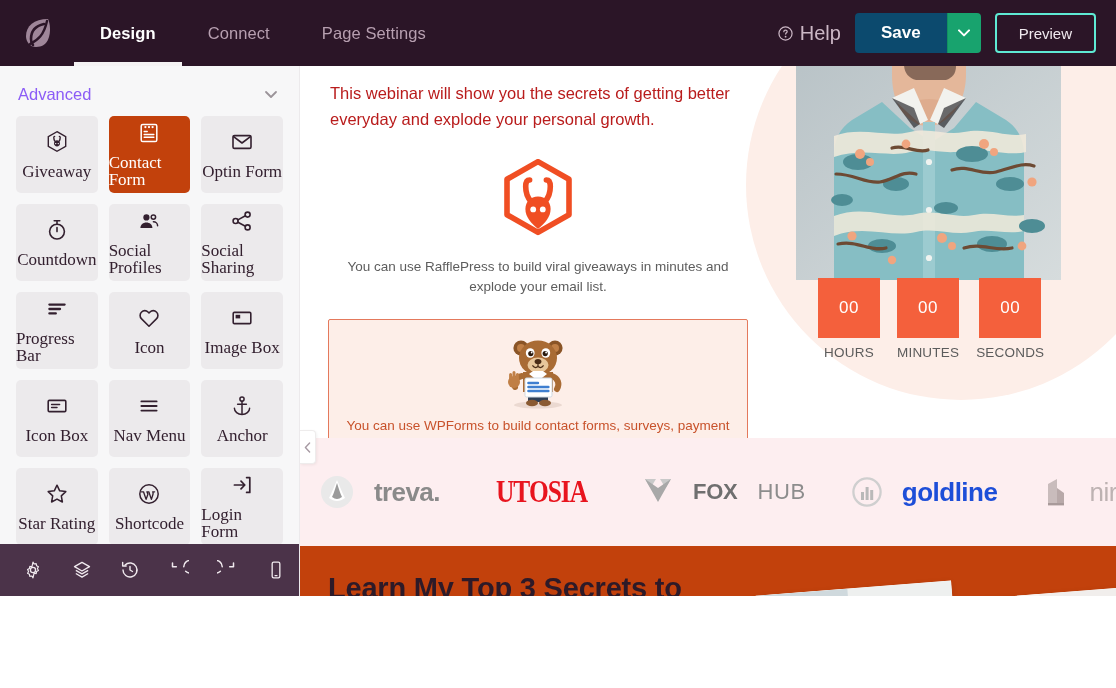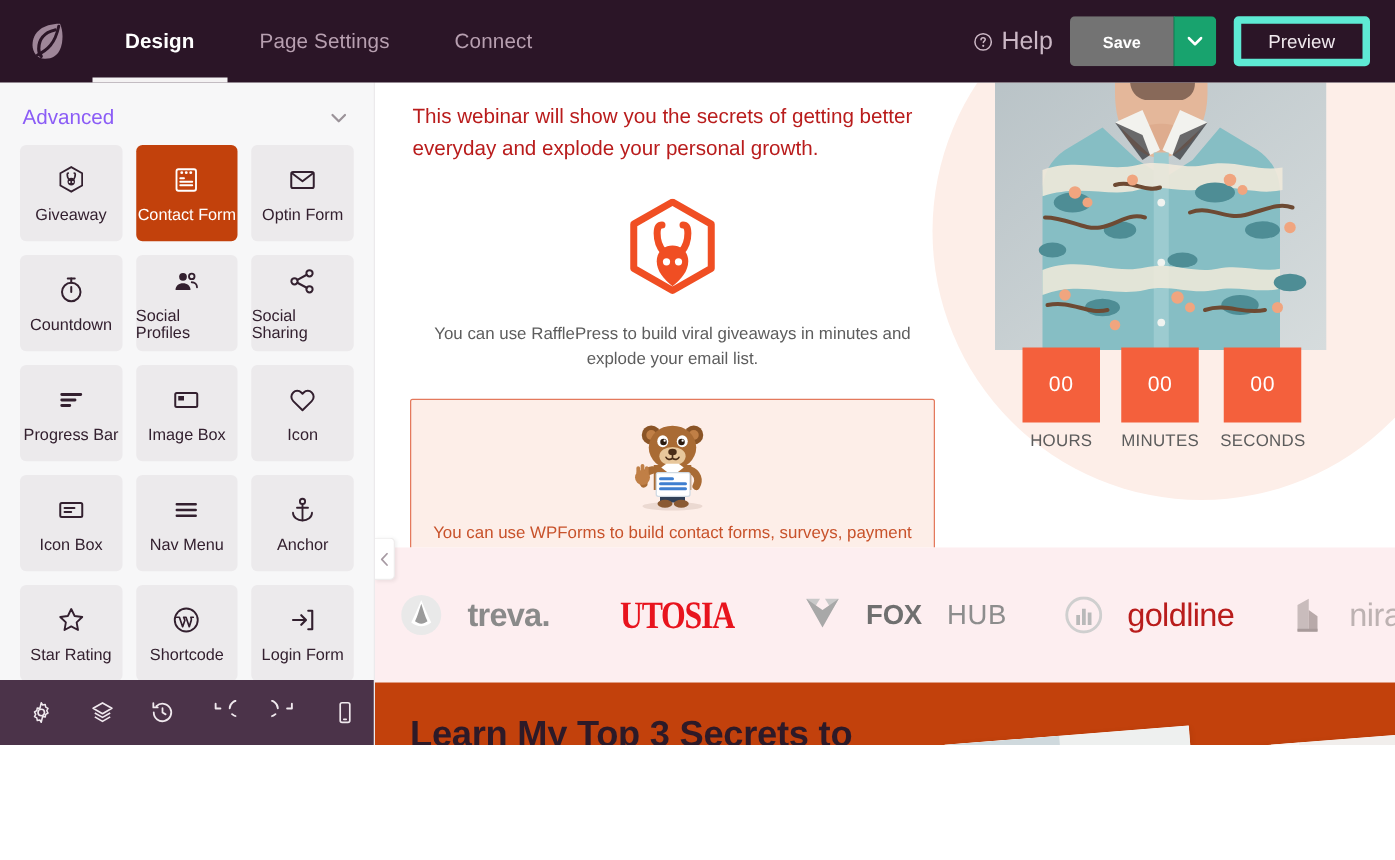--- a/index.html
+++ b/index.html
@@ -37,30 +37,30 @@
   .topbar-right {
     margin-left: auto; display: flex; align-items: center; gap: 14px; padding-right: 20px;
   }
   .help-btn {
     display: flex; align-items: center; gap: 7px;
     color: #cbb7c5; font-size: 20px; cursor: pointer;
   }
   .help-icon { width: 15px; height: 15px; flex: 0 0 15px; }
   .save-group { display: flex; align-items: stretch; border-radius: 4px; overflow: hidden; }
   .save-btn {
-    background: #737373; color: #fff; border: none; font-family: inherit;
-    font-size: 13px; font-weight: 700; padding: 0 26px; height: 40px; cursor: pointer;
+    background: #0c4a6e; color: #fff; border: none; font-family: inherit;
+    font-size: 17px; font-weight: 700; padding: 0 26px; height: 40px; cursor: pointer;
   }
   .save-caret {
     background: #18a36e; width: 34px; height: 40px; border: none; cursor: pointer;
     display: flex; align-items: center; justify-content: center;
     border-left: 1px solid #12915f;
   }
   .preview-btn {
-    background: transparent; color: #f0e9ee; border: 6px solid #5eead4;
+    background: transparent; color: #f0e9ee; border: 2px solid #5eead4;
     border-radius: 4px; height: 40px; padding: 0 22px; font-size: 15px;
     font-family: inherit; cursor: pointer;
   }
 
   
   .body-row { flex: 1 1 auto; display: flex; min-height: 0; position: relative; }
 
   
   .sidebar {
     width: 300px; flex: 0 0 300px; background: #f7f7f8;
@@ -78,21 +78,21 @@
     display: grid; grid-template-columns: repeat(3, 1fr); gap: 11px;
   }
   .widget-tile {
     background: #eceaec; border-radius: 5px; height: 77px;
     display: flex; flex-direction: column; align-items: center; justify-content: center;
     gap: 9px; cursor: pointer; user-select: none;
   }
   .widget-tile.active { background: #c2410c; }
   .widget-tile .w-icon { width: 24px; height: 24px; display: block; color: #33202f; }
   .widget-tile.active .w-icon { color: #ffffff; }
-  .widget-tile .w-label { font-size: 13px; color: #33202f; line-height: 1; }
+  .widget-tile .w-label { font-size: 17px; color: #33202f; line-height: 1; font-family: Liberation Serif, serif; }
   .widget-tile.active .w-label { color: #ffffff; }
 
   
   .sidebar-footer {
     flex: 0 0 52px; height: 52px; background: #4b3349;
     display: flex; align-items: center; padding-left: 10px; gap: 2px;
   }
   .foot-btn {
     width: 50px; height: 52px; display: flex; align-items: center; justify-content: center;
     cursor: pointer; background: none; border: none; color: #f0e9ee;
@@ -191,24 +191,24 @@
         <path d="M22 7c-9 2-13 8-13 15 0 3 1 5 2 6" stroke="#2b1527" stroke-width="2.6" fill="none" stroke-linecap="round"></path>
         <path d="M25 4c-3 14-9 19-17 23" stroke="#2b1527" stroke-width="2.4" fill="none" stroke-linecap="round"></path>
       </svg>
     </div>
 
     <div class="nav-tabs">
       <div class="nav-tab active">
         <span>Design</span>
       </div>
       <div class="nav-tab">
+        <span>Connect</span>
+      </div>
+      <div class="nav-tab">
         <span>Page Settings</span>
-      </div>
-      <div class="nav-tab">
-        <span>Connect</span>
       </div>
     </div>
 
     <div class="topbar-right">
       <div class="help-btn">
         <svg class="help-icon" viewBox="0 0 16 16">
           <circle cx="8" cy="8" r="7" stroke="#cbb7c5" stroke-width="1.3" fill="none"></circle>
           <path d="M6.2 6.1c0-1 .8-1.7 1.8-1.7s1.8.7 1.8 1.6c0 1.3-1.6 1.3-1.6 2.6" stroke="#cbb7c5" stroke-width="1.3" fill="none" stroke-linecap="round"></path>
           <circle cx="8.1" cy="11.4" r=".95" fill="#cbb7c5"></circle>
         </svg>
@@ -303,31 +303,31 @@
 
           <div class="widget-tile">
             <svg class="w-icon" viewBox="0 0 24 24">
               <path d="M4.4 7.6h15.2M4.4 12h10.6M4.4 16.4h6.4" stroke="currentColor" stroke-width="2.3" stroke-linecap="round"></path>
             </svg>
             <span class="w-label">Progress Bar</span>
           </div>
 
           <div class="widget-tile">
             <svg class="w-icon" viewBox="0 0 24 24">
+              <path d="M12 20.2 4.6 12.9C2.6 11 2.6 7.9 4.6 6a4.5 4.5 0 0 1 6.4 0l1 1 1-1a4.5 4.5 0 0 1 6.4 0c2 1.9 2 5 0 6.9z" stroke="currentColor" stroke-width="1.6" fill="none" stroke-linejoin="round"></path>
+            </svg>
+            <span class="w-label">Icon</span>
+          </div>
+
+          <div class="widget-tile">
+            <svg class="w-icon" viewBox="0 0 24 24">
               <rect x="3.2" y="6.4" width="17.6" height="11.2" rx="1.2" stroke="currentColor" stroke-width="1.6" fill="none"></rect>
               <rect x="5.6" y="8.8" width="4.6" height="3.6" fill="currentColor"></rect>
             </svg>
             <span class="w-label">Image Box</span>
-          </div>
-
-          <div class="widget-tile">
-            <svg class="w-icon" viewBox="0 0 24 24">
-              <path d="M12 20.2 4.6 12.9C2.6 11 2.6 7.9 4.6 6a4.5 4.5 0 0 1 6.4 0l1 1 1-1a4.5 4.5 0 0 1 6.4 0c2 1.9 2 5 0 6.9z" stroke="currentColor" stroke-width="1.6" fill="none" stroke-linejoin="round"></path>
-            </svg>
-            <span class="w-label">Icon</span>
           </div>
 
           <div class="widget-tile">
             <svg class="w-icon" viewBox="0 0 24 24">
               <rect x="3.2" y="6.4" width="17.6" height="11.2" rx="1.2" stroke="currentColor" stroke-width="1.6" fill="none"></rect>
               <path d="M6.6 10.4h8M6.6 13.6h5.4" stroke="currentColor" stroke-width="1.5" stroke-linecap="round"></path>
             </svg>
             <span class="w-label">Icon Box</span>
           </div>
 
@@ -601,21 +601,21 @@
             <span style="font-size:22px;font-weight:400;color:#8d8d8d;letter-spacing:.6px;">HUB</span>
           </div>
 
           <div class="brand">
             <svg width="30" height="30" viewBox="0 0 30 30">
               <circle cx="15" cy="15" r="13.6" fill="none" stroke="#cfcfcf" stroke-width="2.3"></circle>
               <rect x="9" y="15" width="3" height="8" fill="#b9b9b9"></rect>
               <rect x="13.6" y="10" width="3" height="13" fill="#b9b9b9"></rect>
               <rect x="18.2" y="13" width="3" height="10" fill="#b9b9b9"></rect>
             </svg>
-            <span class="brand-txt" style="color:#b91c1c;font-weight:400;letter-spacing:-.5px;">goldline</span>
+            <span class="brand-txt" style="color:#1d4ed8;font-weight:700;letter-spacing:-.5px;">goldline</span>
           </div>
 
           <div class="brand">
             <svg width="26" height="30" viewBox="0 0 26 30">
               <path d="M5 28V7l9-5v26z" fill="#c9bcbc"></path>
               <path d="M14 28V11l7 5v12z" fill="#b8a9a9"></path>
               <rect x="5" y="26" width="16" height="2.4" fill="#a89a9a"></rect>
             </svg>
             <span class="brand-txt" style="color:#bdb2b2;font-weight:400;letter-spacing:-.4px;">nirastat</span>
           </div>

